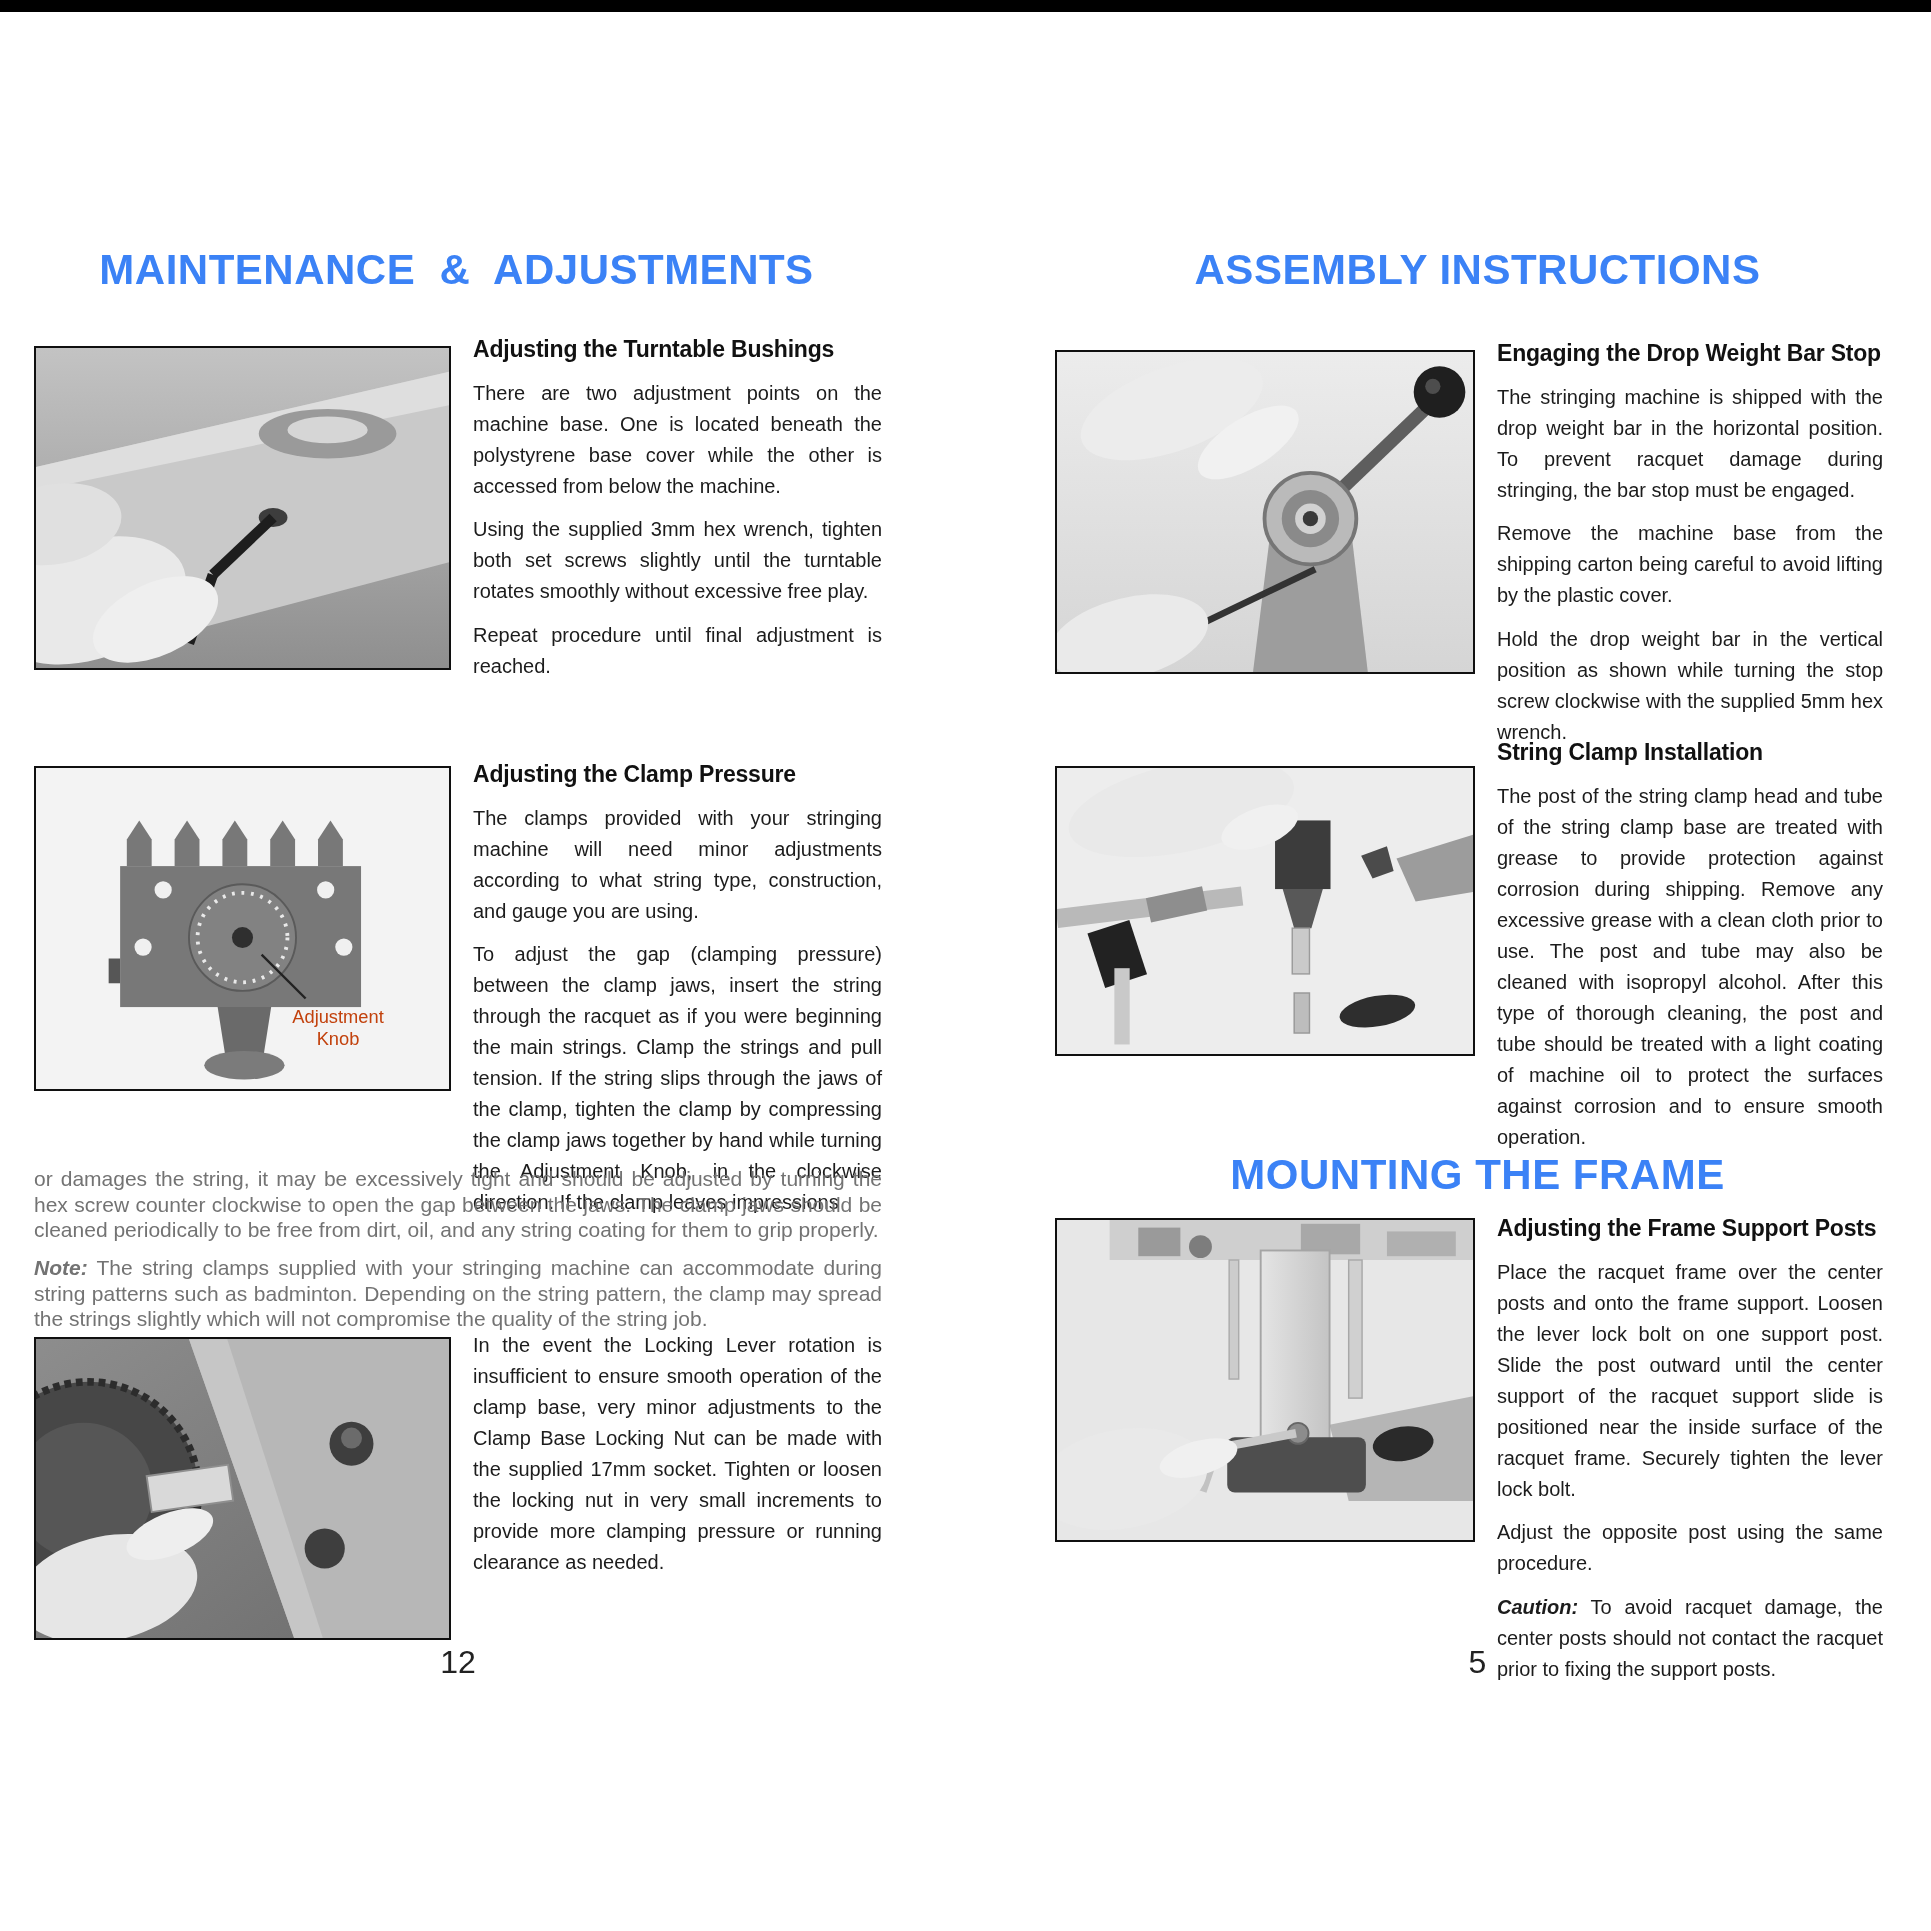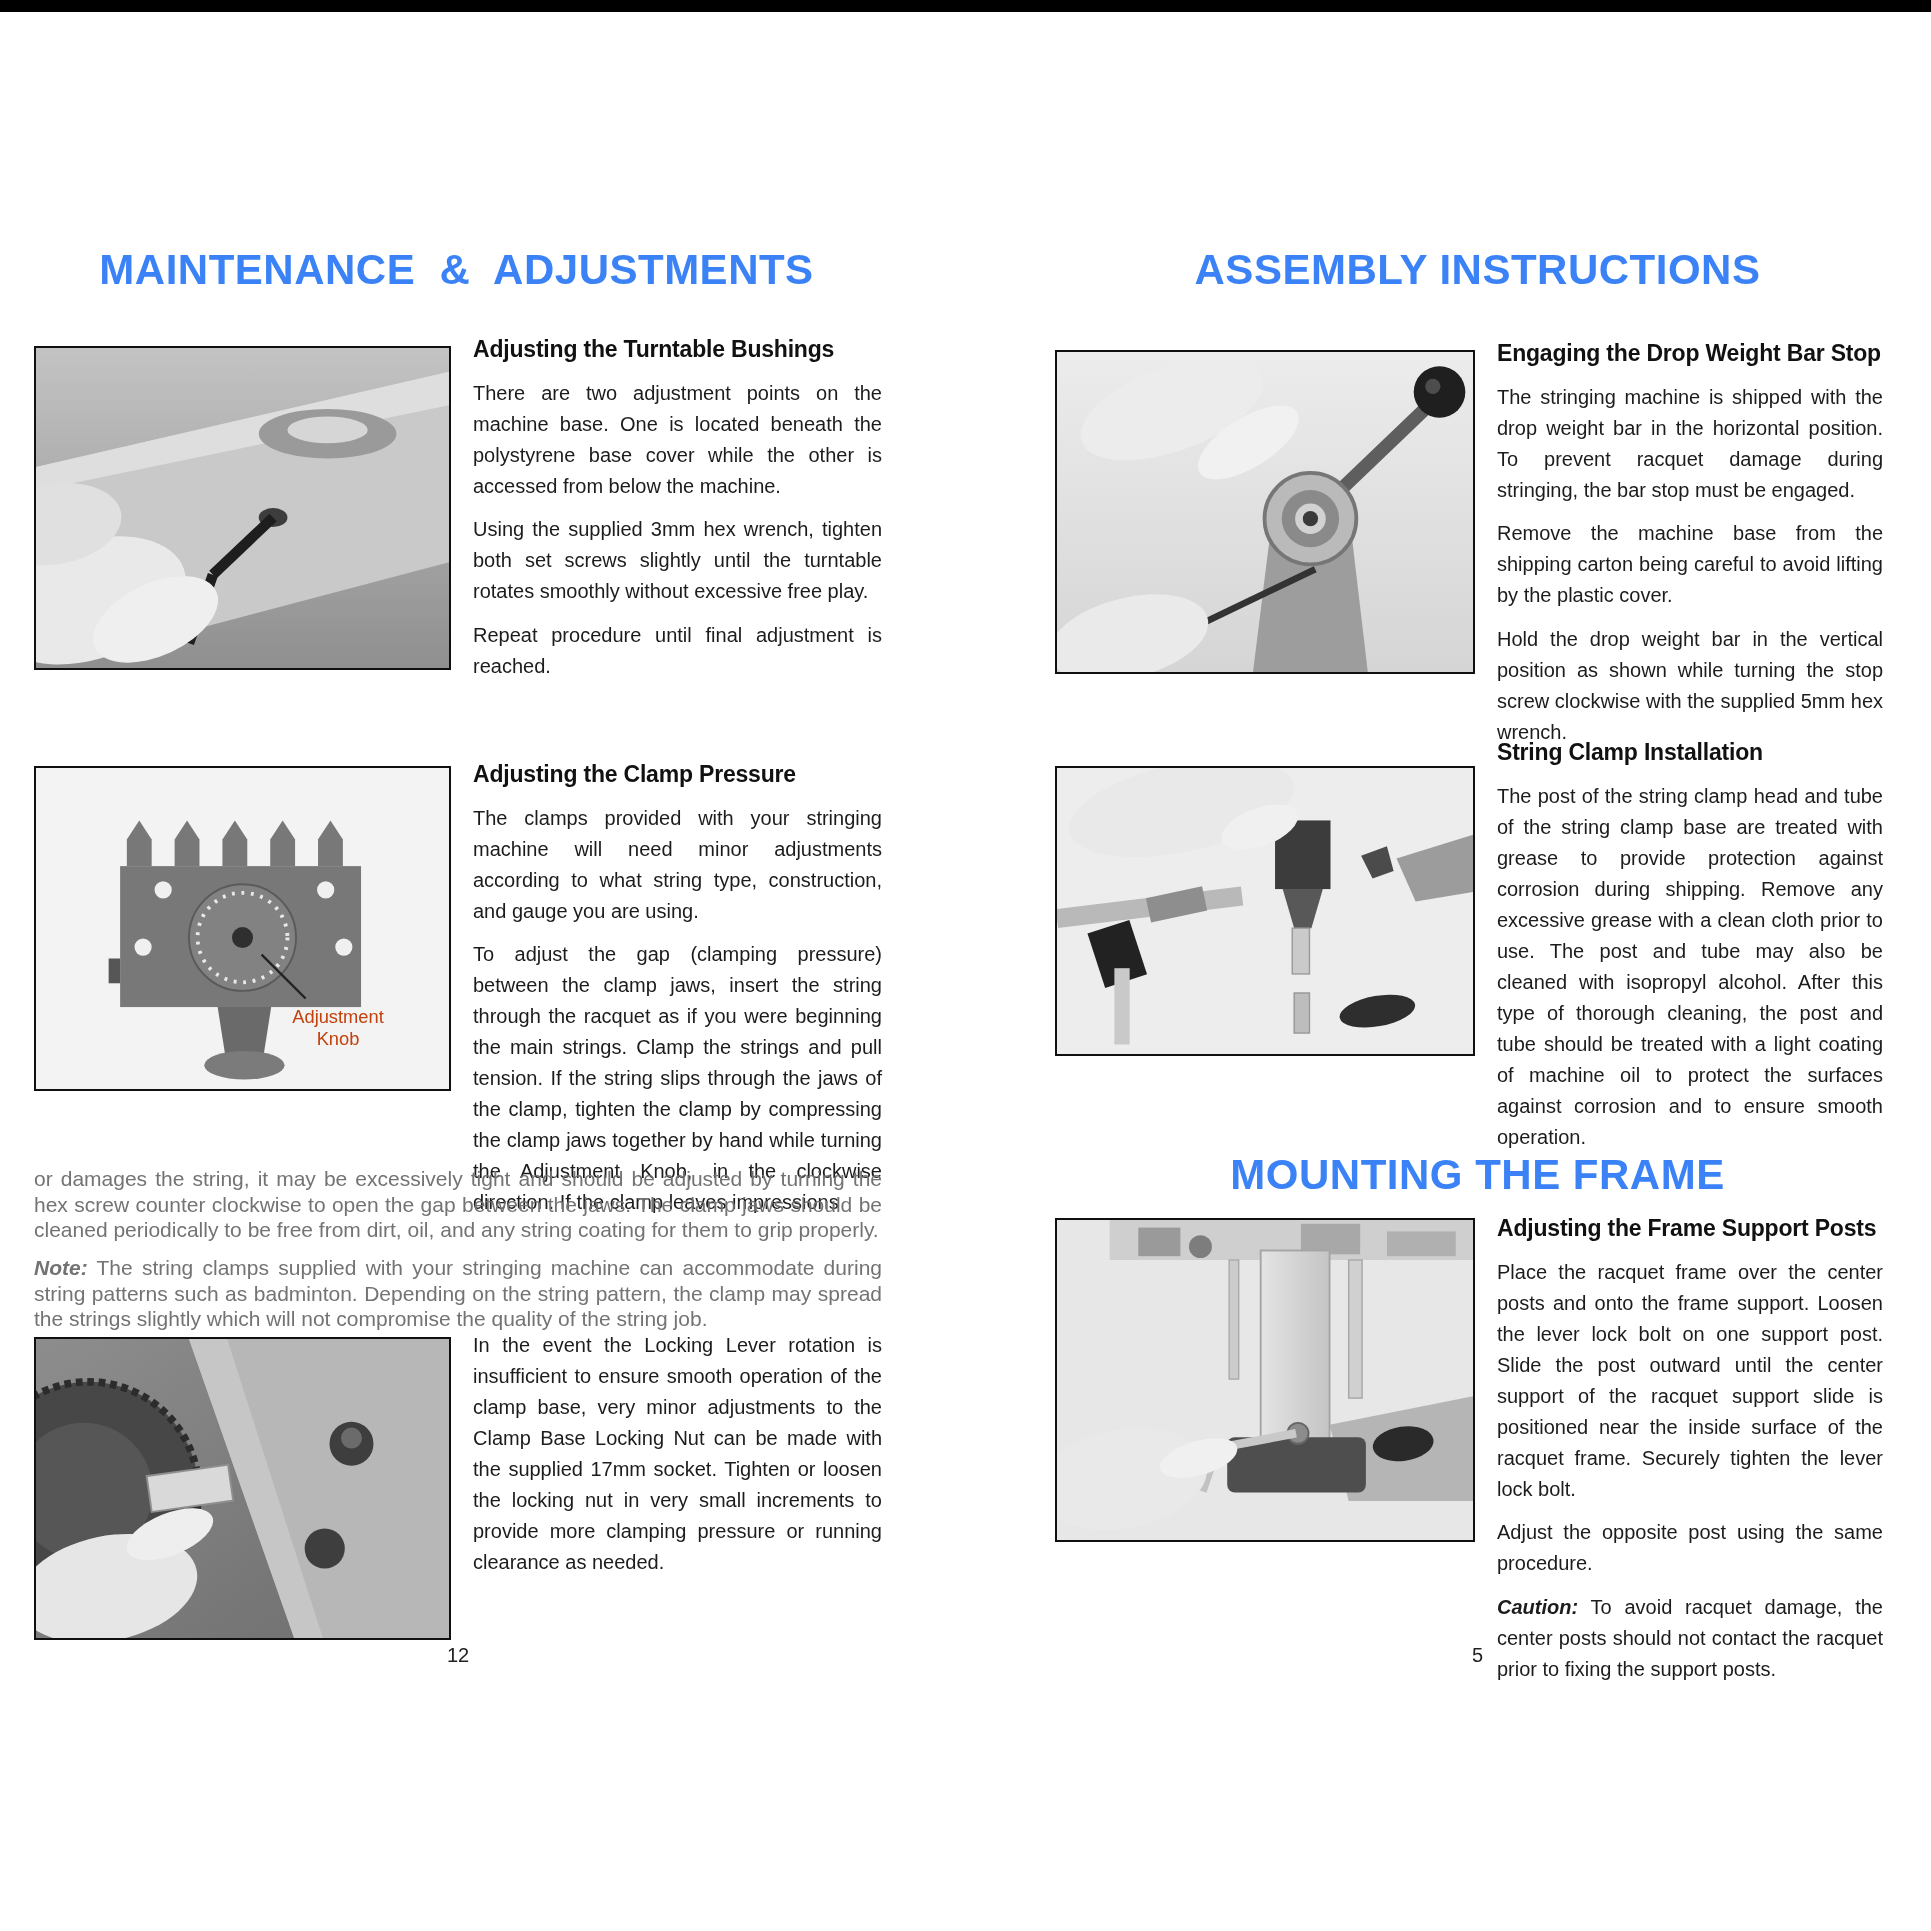--- a/index.html
+++ b/index.html
@@ -10,21 +10,21 @@
   .page-title { position:absolute; font-weight:bold; font-size:42px; color:#3b82f6;
                 text-align:center; white-space:pre; letter-spacing:0.5px; }
   .col { position:absolute; }
   .sec-heading { font-weight:bold; font-size:23px; color:#111; margin-bottom:14.5px; letter-spacing:-0.2px; }
   .col p { font-size:20px; line-height:31px; text-align:justify; margin-bottom:12.6px; color:#1c1c1c; }
   .wide { position:absolute; font-size:21px; line-height:25.6px; text-align:justify; color:#737373; }
   .lbl { font-weight:bold; font-style:italic; }
   .photo { position:absolute; border:2.9px solid #101010; background:#ececec; overflow:hidden; }
   .photo svg { display:block; width:100%; height:100%; }
   .photo-label { position:absolute; font-size:18.3px; line-height:22px; text-align:center; color:#c2410c; }
-  .page-num { position:absolute; font-size:20px; text-align:center; color:#222; }
+  .page-num { position:absolute; font-size:32px; text-align:center; color:#222; }
 </style>
 </head>
 <body>
 
 <div class="scan-bar"></div>
 
 <div class="page-title" style="left:34px; top:246px; width:845px;">MAINTENANCE  &amp;  ADJUSTMENTS</div>
 
 <figure class="photo" style="left:34px; top:346px; width:417px; height:324px;">
   <svg viewBox="0 0 432 336" preserveAspectRatio="none">

